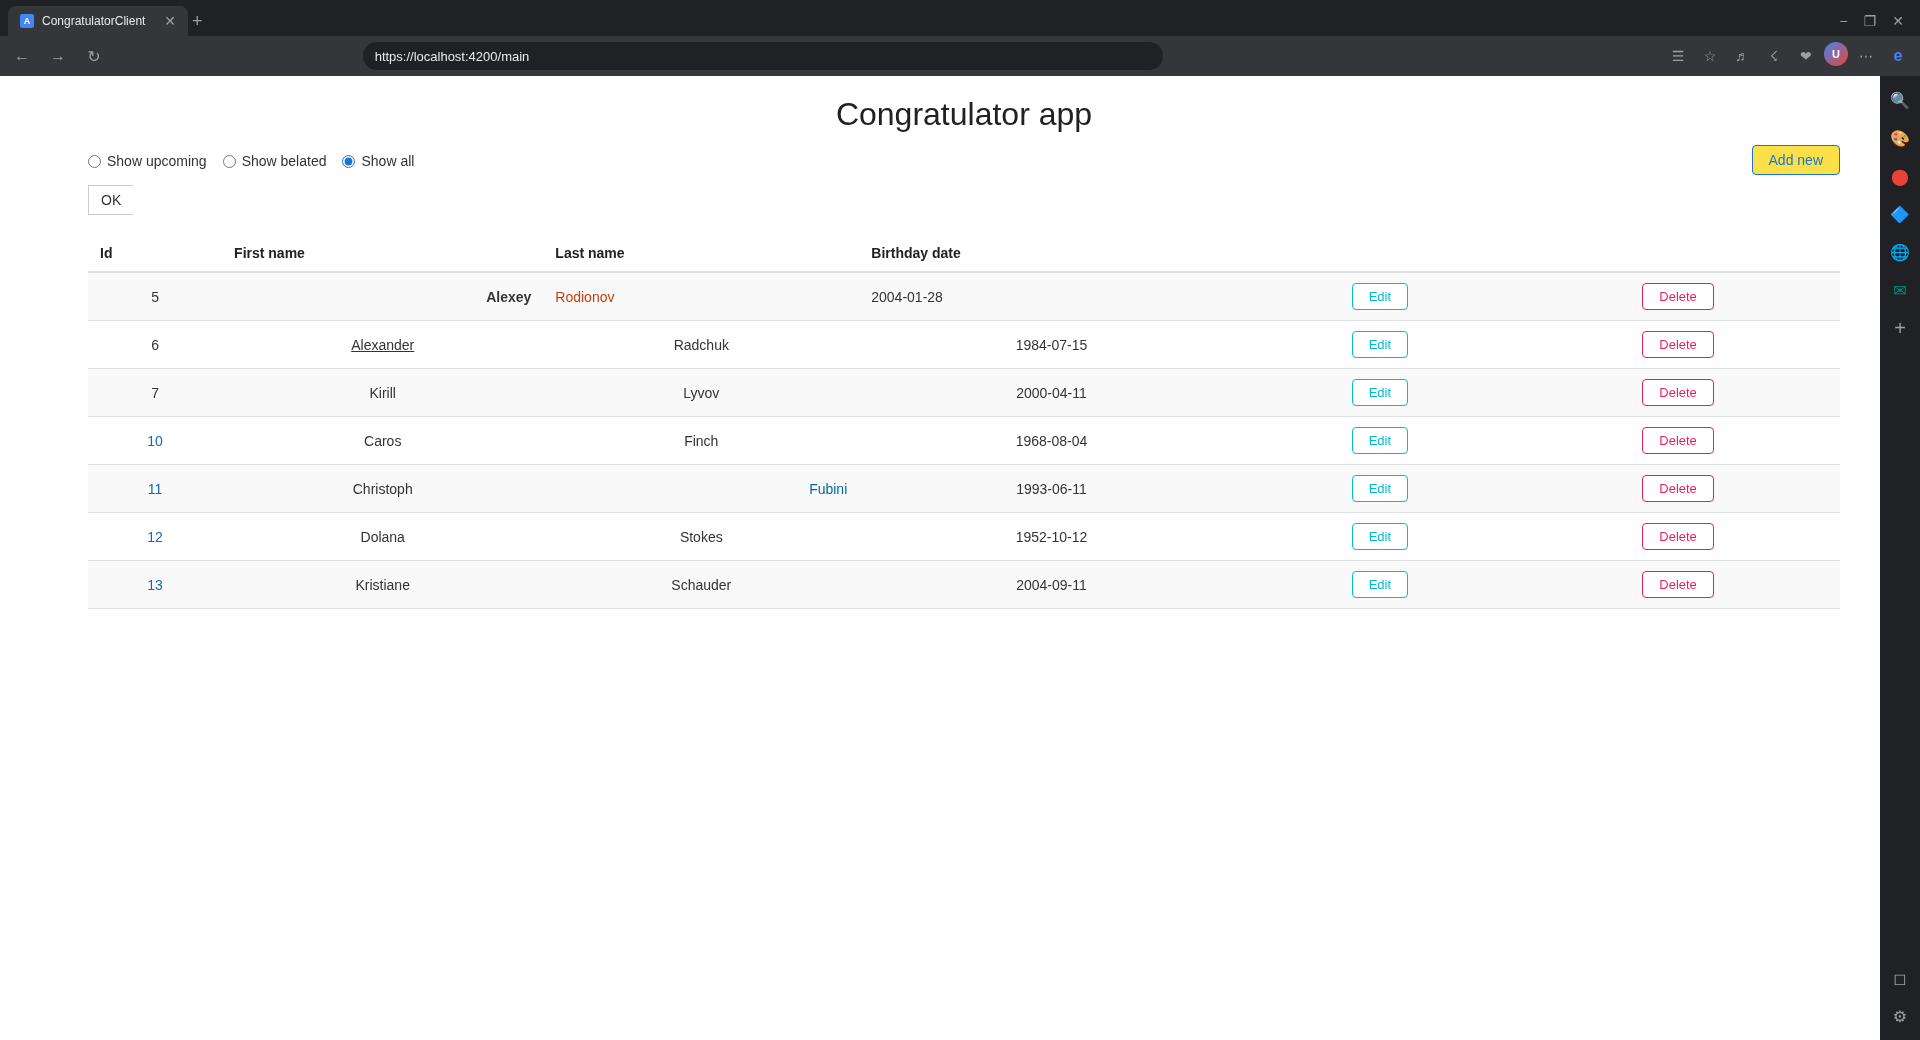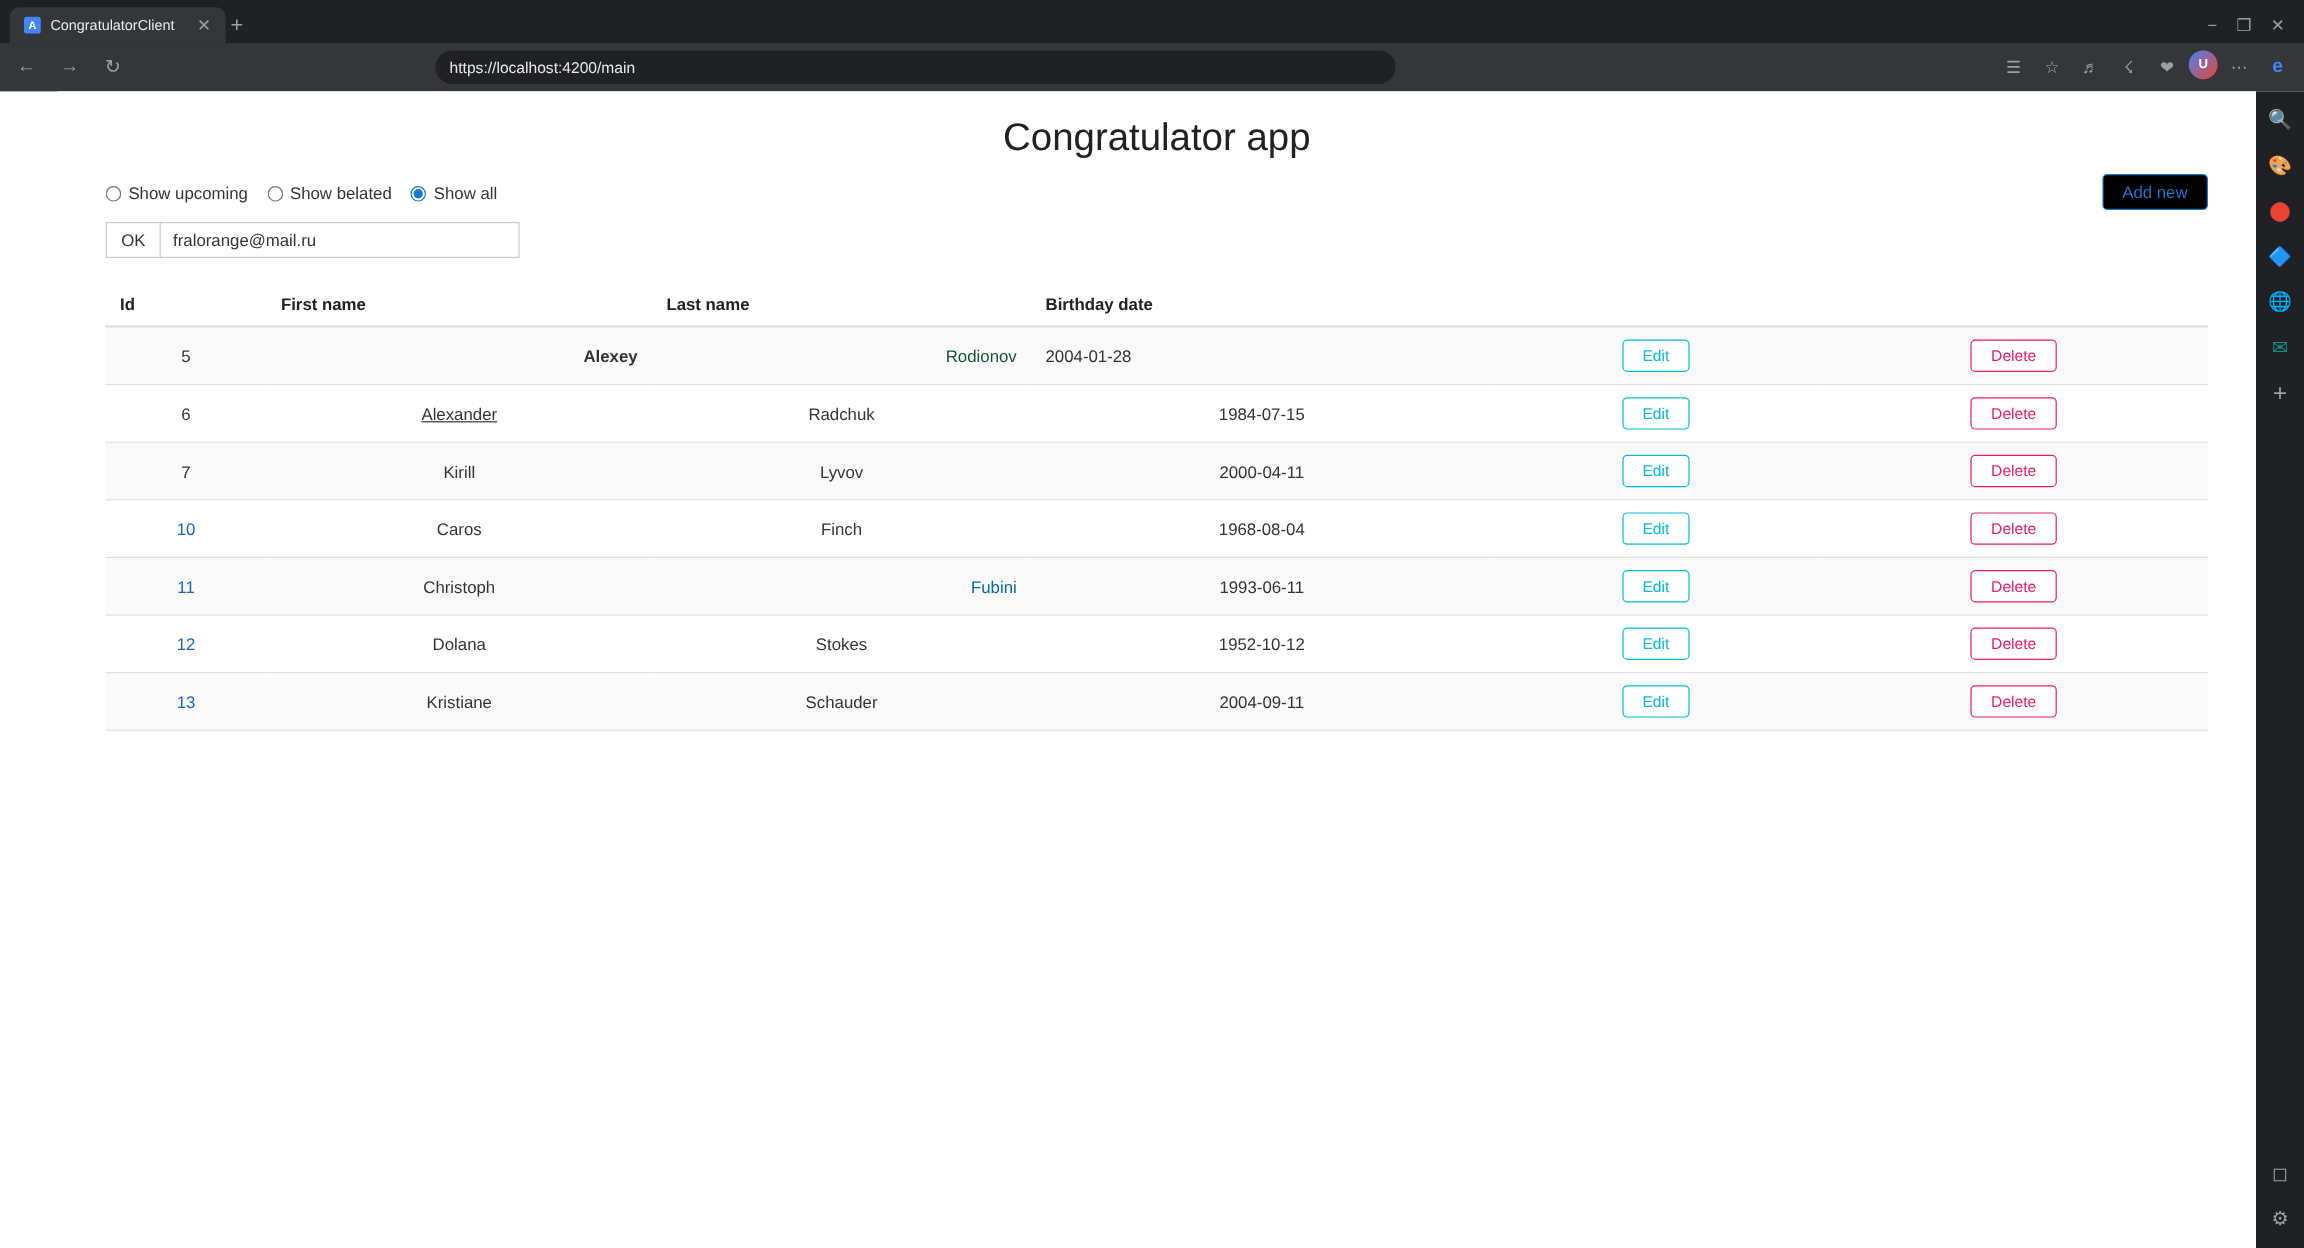--- a/index.html
+++ b/index.html
@@ -191,21 +191,21 @@
       cursor: pointer;
     }
     .radio-label input[type="radio"] { accent-color: #1976d2; }
 
     .add-new-btn {
       position: absolute;
       right: 0;
       top: -8px;
       padding: 6px 16px;
       border: 1px solid #1976d2;
-      background: #000000;
+      background: #fde047;
       color: #1976d2;
       border-radius: 4px;
       font-size: 14px;
       cursor: pointer;
     }
 
     .email-row {
       display: flex;
       align-items: center;
       gap: 0;
@@ -327,39 +327,38 @@
       </label>
       <label class="radio-label">
         <input type="radio" name="filter" checked="" style="">
         <span>Show all</span>
       </label>
       <button class="add-new-btn">Add new</button>
     </div>
 
     <div class="email-row">
       <button class="ok-btn">OK</button>
-      <input class="email-input" type="text" value="fralorange@mail.ru" style="">
     </div>
 
     <table>
       <thead>
         <tr>
           <th>Id</th>
           <th>First name</th>
           <th>Last name</th>
           <th>Birthday date</th>
           <th></th>
           <th></th>
         </tr>
       </thead>
       <tbody id="table-body">
       <tr>
     <td style="color:#333; text-align:center;">5</td>
     <td style="text-align:right;font-weight:bold;">Alexey</td>
-    <td style="text-align:right; color:#14532d;">Rodionov</td>
+    <td style="text-align:left; color:#c2410c;">Rodionov</td>
     <td style="text-align:left;">2004-01-28</td>
     <td style="text-align:center;">
       <button class="btn-edit">Edit</button>
     </td>
     <td style="text-align:center;">
       <button class="btn-delete">Delete</button>
     </td>
   </tr>
           <tr>
     <td style="color:#333; text-align:center;">6</td>

